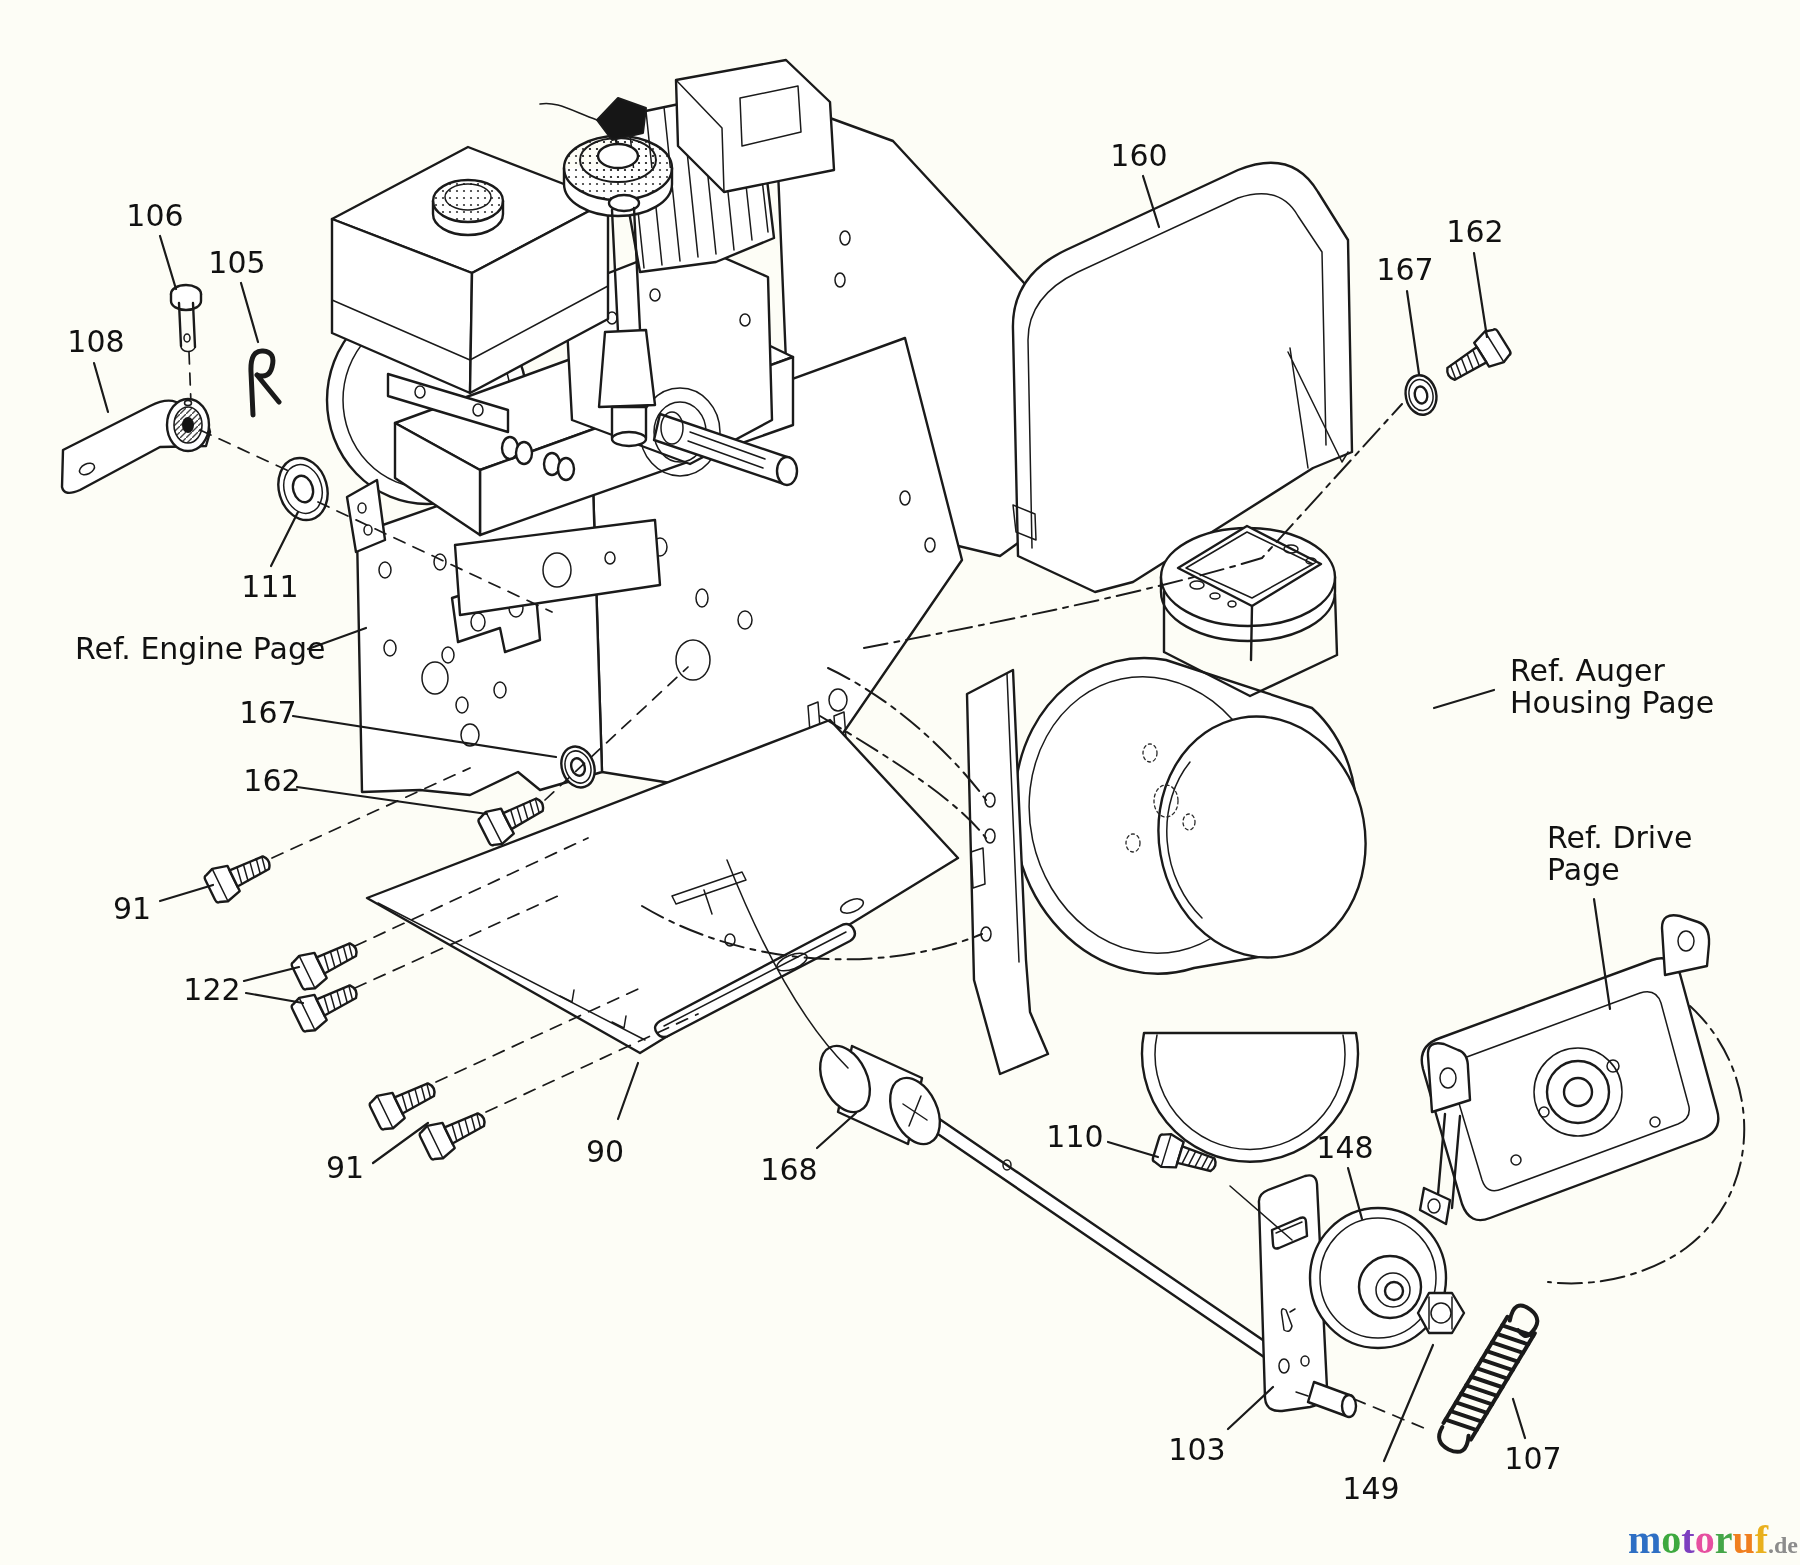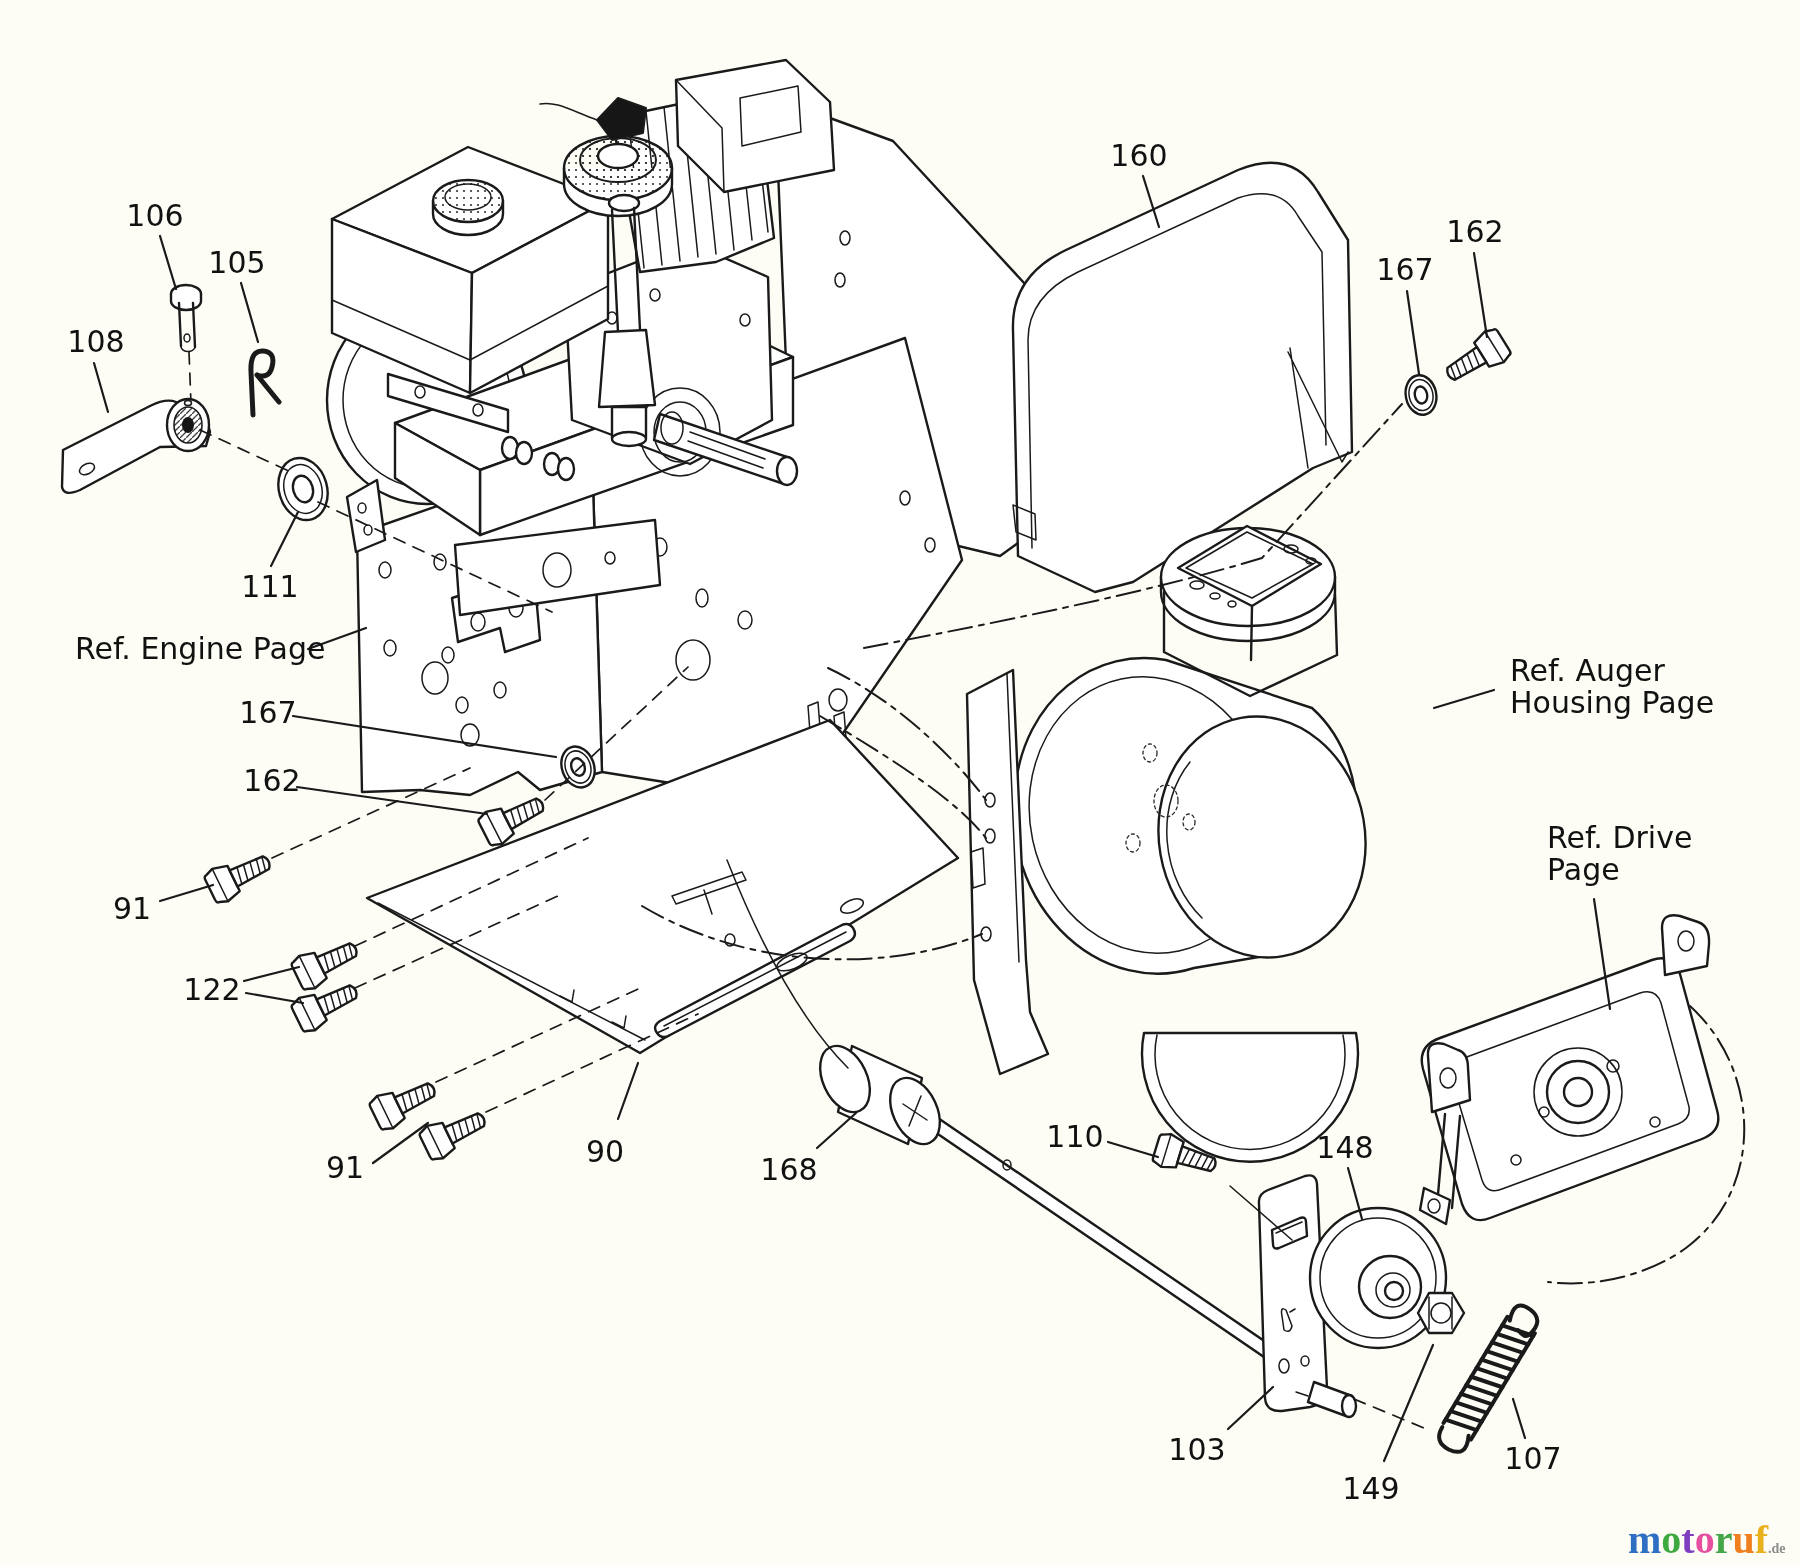--- a/index.html
+++ b/index.html
@@ -12,21 +12,21 @@
   .tn{stroke:#1a1a1a;stroke-width:1.5;fill:none;}
   .dd{stroke:#1a1a1a;stroke-width:2;fill:none;stroke-dasharray:24 7 5 7;}
   .d2{stroke:#1a1a1a;stroke-width:1.7;fill:none;stroke-dasharray:12 9;}
   .dot{stroke:#2a2a2a;stroke-width:1.3;fill:none;stroke-dasharray:3 3;}
   .blk{stroke:#1a1a1a;stroke-width:2;fill:#161616;}
   .coil{stroke:#1a1a1a;stroke-width:4;fill:none;}
   .callout-text{fill:#111;font-size:30px;}
   .leader{stroke:#1a1a1a;stroke-width:2.2;}
   .watermark{position:absolute;white-space:nowrap;font-family:"Liberation Serif","DejaVu Serif",serif;
              font-weight:bold;font-size:40px;letter-spacing:0px;}
-  .watermark .suffix{font-size:14px;font-weight:bold;}
+  .watermark .suffix{font-size:24px;font-weight:bold;}
 </style>
 </head>
 <body>
 
 <div class="stage">
 <svg width="1800" height="1565" viewBox="0 0 1800 1565">
   <defs>
     <pattern id="dots" width="7" height="7" patternUnits="userSpaceOnUse">
       <circle cx="2" cy="2" r="1.1" fill="#333"></circle>
     </pattern>

